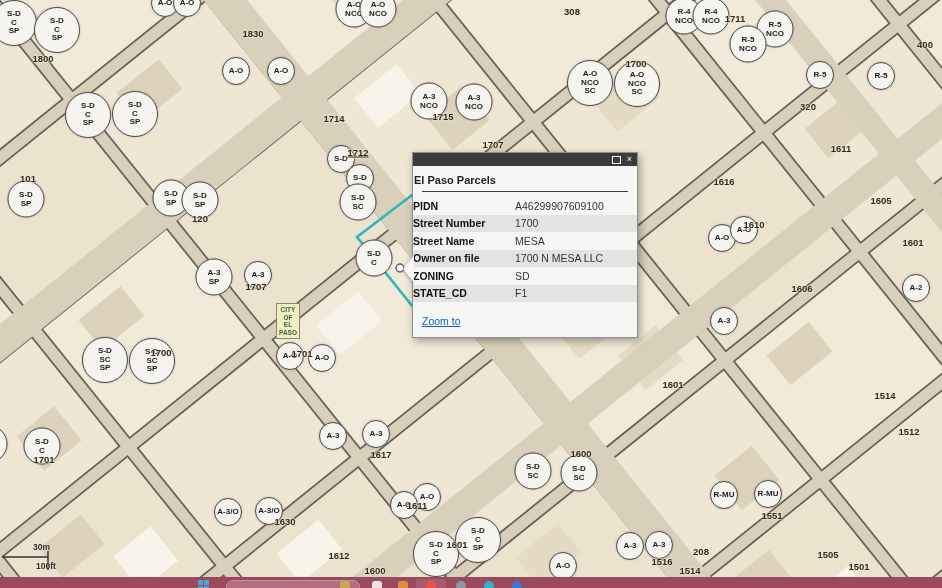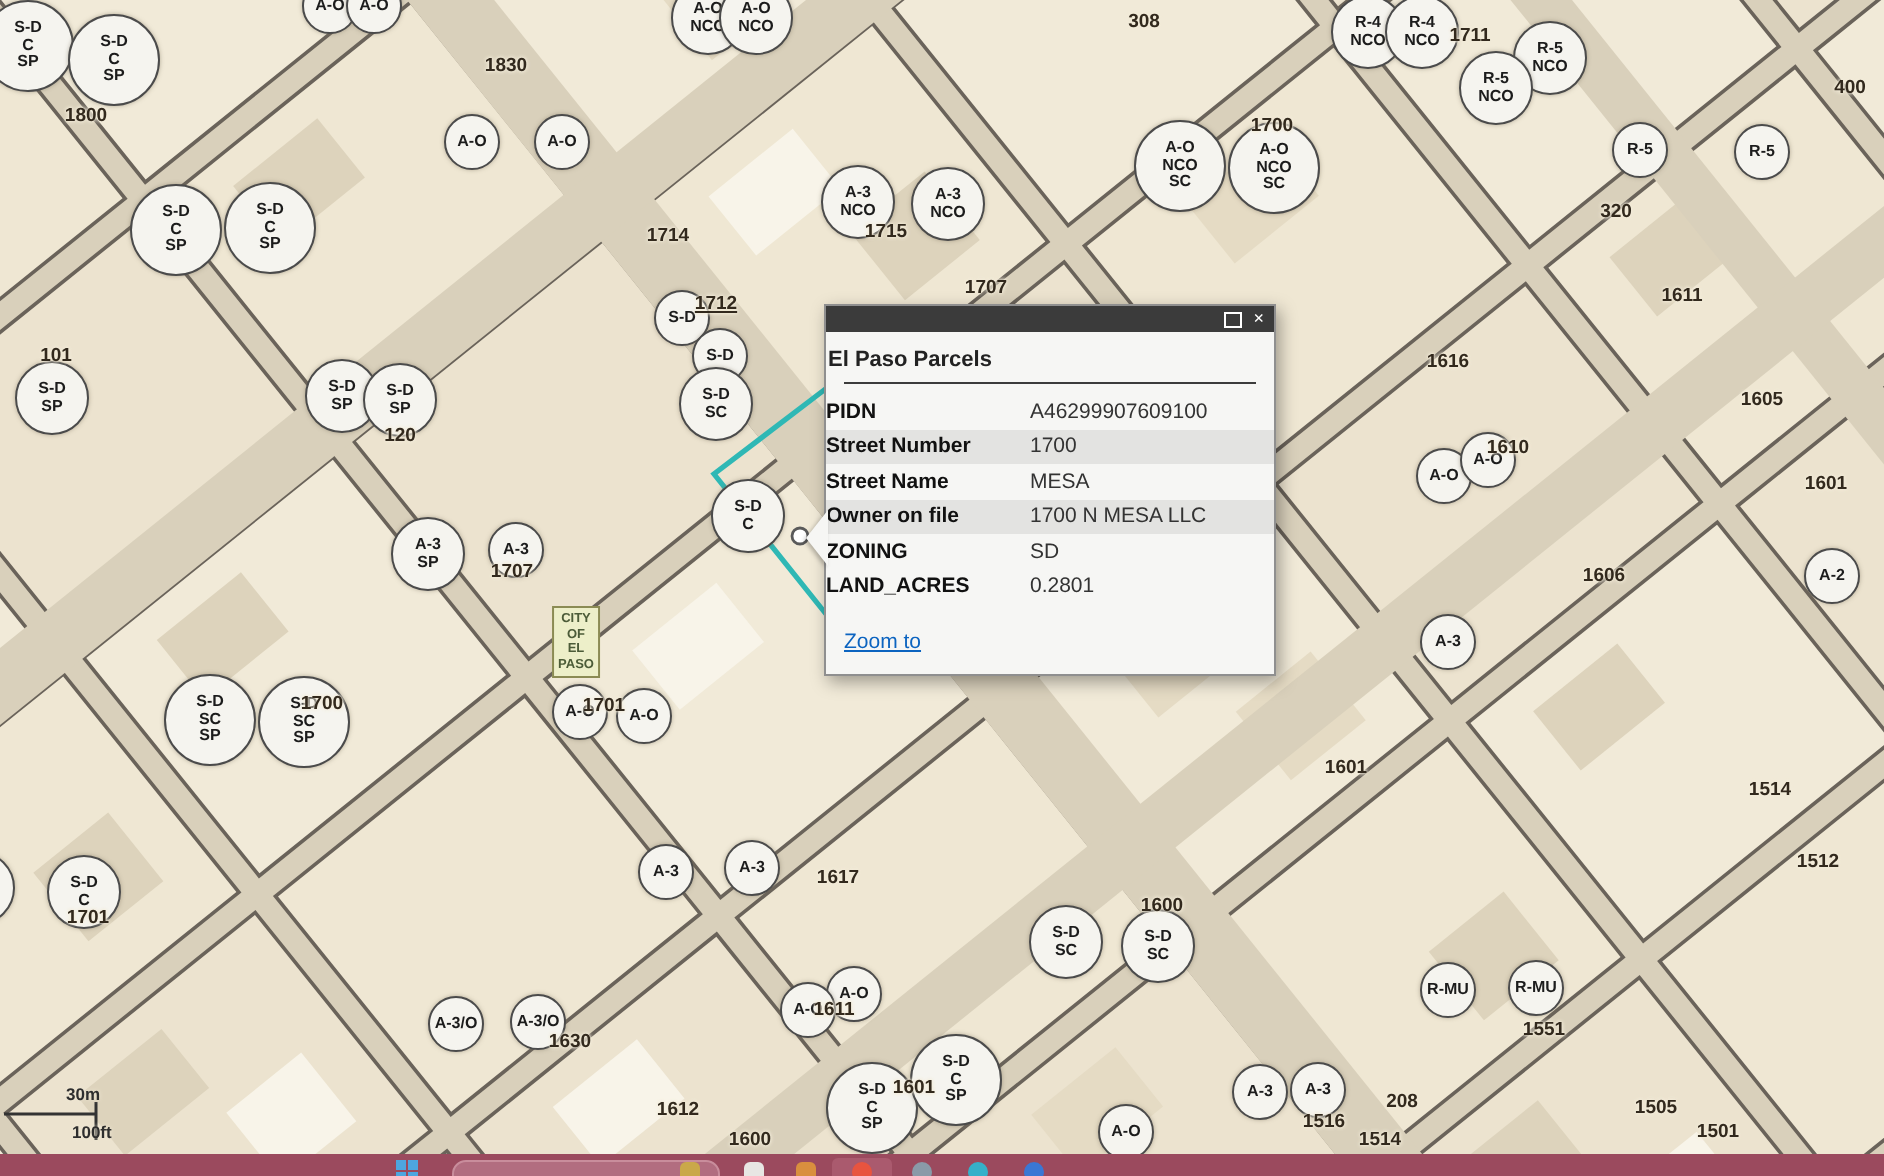--- a/index.html
+++ b/index.html
@@ -624,21 +624,21 @@
         <div class="street-number" style="left: 724px; top: 181px;">1616</div>
         <div class="street-number" style="left: 881px; top: 200px;">1605</div>
         <div class="street-number" style="left: 913px; top: 242px;">1601</div>
         <div class="street-number" style="left: 802px; top: 288px;">1606</div>
         <div class="street-number" style="left: 754px; top: 224px;">1610</div>
         <div class="street-number" style="left: 161px; top: 352px;">1700</div>
         <div class="street-number" style="left: 302px; top: 353px;">1701</div>
         <div class="street-number" style="left: 256px; top: 286px;">1707</div>
         <div class="street-number" style="left: 44px; top: 459px;">1701</div>
         <div class="street-number" style="left: 673px; top: 384px;">1601</div>
-        <div class="street-number" style="left: 381px; top: 439px; margin-left: 38px;">1617</div>
+        <div class="street-number" style="left: 381px; top: 454px;">1617</div>
         <div class="street-number" style="left: 339px; top: 555px;">1612</div>
         <div class="street-number" style="left: 375px; top: 570px;">1600</div>
         <div class="street-number" style="left: 457px; top: 544px;">1601</div>
         <div class="street-number" style="left: 417px; top: 505px;">1611</div>
         <div class="street-number" style="left: 581px; top: 453px;">1600</div>
         <div class="street-number" style="left: 285px; top: 521px;">1630</div>
         <div class="street-number" style="left: 885px; top: 395px;">1514</div>
         <div class="street-number" style="left: 909px; top: 431px;">1512</div>
         <div class="street-number" style="left: 772px; top: 515px;">1551</div>
         <div class="street-number" style="left: 701px; top: 551px;">208</div>
@@ -671,23 +671,23 @@
           <div class="popup-field-value">MESA</div>
         </div>
         <div class="popup-row striped">
           <div class="popup-field-label">Owner on file</div>
           <div class="popup-field-value">1700 N MESA LLC</div>
         </div>
         <div class="popup-row">
           <div class="popup-field-label">ZONING</div>
           <div class="popup-field-value">SD</div>
         </div>
-        <div class="popup-row">
-          <div class="popup-field-label">LAND_ACRES</div>
-          <div class="popup-field-value">0.2801</div>
+        <div class="popup-row striped">
+          <div class="popup-field-label">STATE_CD</div>
+          <div class="popup-field-value">F1</div>
         </div>
       </div>
     <a id="zoom-to-link">Zoom to</a>
   </div>
 
   <div id="taskbar" style="background: rgb(155, 74, 94);">
     <div id="start-button">
       <span></span>
         <span></span>
         <span></span>

